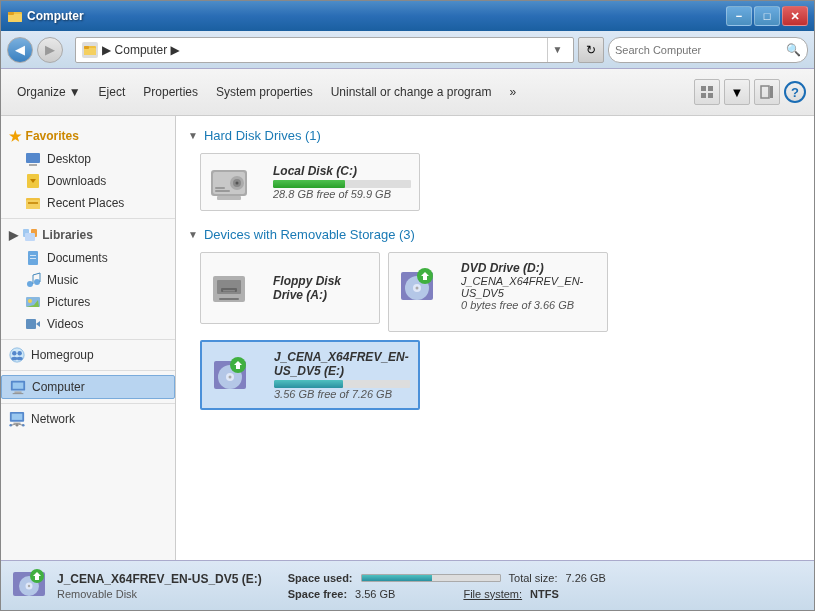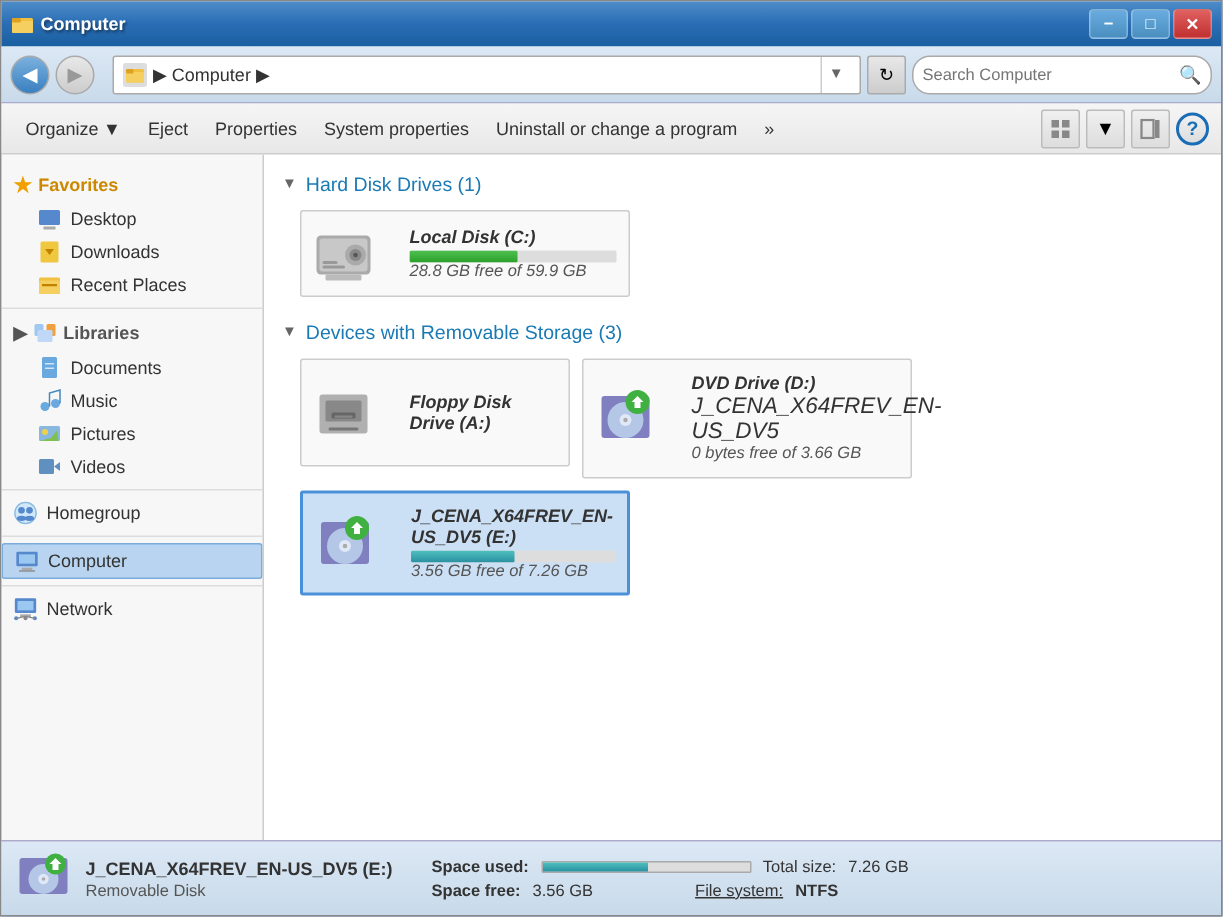--- a/index.html
+++ b/index.html
@@ -160,21 +160,21 @@
       font-size: 11px;
       color: #999;
       background: transparent;
     }
     .search-icon {
       font-size: 12px;
       color: #666;
     }
     
     .toolbar {
-      height: 34px;
+      height: 47px;
       background: linear-gradient(to bottom, #f5f5f5, #e8e8e8);
       border-bottom: 1px solid #ccc;
       display: flex;
       align-items: center;
       padding: 0 8px;
       gap: 2px;
       flex-shrink: 0;
     }
     .toolbar-btn {
       height: 26px;
@@ -721,21 +721,21 @@
                 <circle cx="20" cy="22" r="12" fill="#c0d8f0" opacity="0.8"></circle>
                 <circle cx="20" cy="22" r="4" fill="#e0e8f8"></circle>
                 <circle cx="20" cy="22" r="1.5" fill="#aaa"></circle>
 
                 <circle cx="28" cy="10" r="8" fill="#40b040"></circle>
                 <polygon points="24,10 28,6 32,10 30,10 30,14 26,14 26,10" fill="white"></polygon>
               </svg>
             </div>
             <div class="drive-info">
               <div class="drive-name">DVD Drive (D:)</div>
-              <div class="drive-name" style="font-weight: normal; font-size: 15px;">J_CENA_X64FREV_EN-US_DV5</div>
+              <div class="drive-name" style="font-weight: normal; font-size: 11px;">J_CENA_X64FREV_EN-US_DV5</div>
               <div class="drive-space">0 bytes free of 3.66 GB</div>
             </div>
           </div>
         </div>
 
         <div class="drive-tile selected" style="width:220px;">
           <div class="drive-tile-top">
             <div class="drive-icon">
               <svg width="40" height="40" viewBox="0 0 40 40">
 

